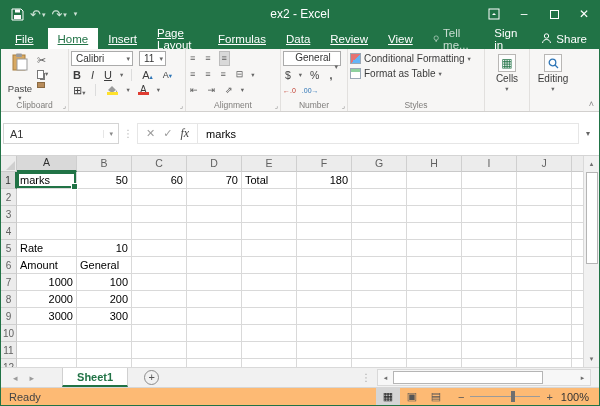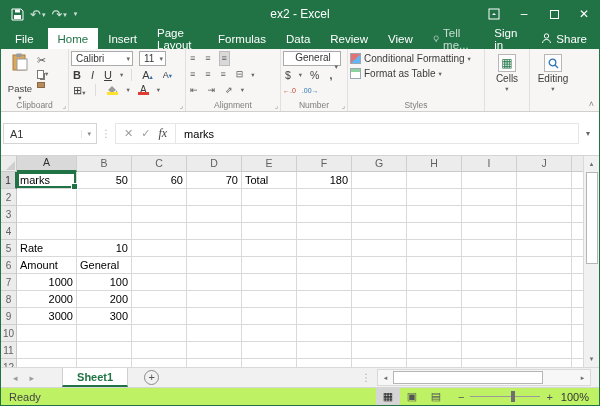--- a/index.html
+++ b/index.html
@@ -15,21 +15,21 @@
   .qat .caret { font-size:7px; color:#cfe3d7; margin-left:1px; }
   .title-text { position:absolute; left:0; right:0; text-align:center; font-size:12px; color:#fff; }
   .win-controls { margin-left:auto; display:flex; height:100%; z-index:2; }
   .win-controls .wbtn { width:30px; height:100%; display:flex; align-items:center; justify-content:center;
                         color:#fff; font-size:12px; }
   .maxbox { width:9px; height:9px; border:1px solid #fff; display:inline-block; }
 
   
   .tabrow { height:21px; background:#217346; display:flex; align-items:stretch; flex:0 0 21px;
             color:#fff; font-size:11.5px; }
-  .rtab { padding:0 10px; display:flex; align-items:center; }
+  .rtab { padding:0 10px; display:flex; align-items:center;text-decoration:underline; }
   .rtab.file { padding:0 14px; }
   .rtab.active { background:#fff; color:#217346; }
   .tellme { display:flex; align-items:center; gap:4px; color:rgba(255,255,255,.75); padding:0 10px; }
   .tabrow-right { margin-left:auto; display:flex; align-items:center; }
   .signin { padding:0 12px; }
   .share { display:flex; align-items:center; gap:4px; padding:0 12px; }
 
   
   .ribbon { height:63px; flex:0 0 63px; background:#f7f6f5; border-bottom:1px solid #d2d0ce;
             display:flex; position:relative; font-size:10px; color:#444; }
@@ -70,21 +70,21 @@
   .sic.cs { background:linear-gradient(90deg,#ffd54f 50%,#90caf9 50%); }
   .bigbtn { display:flex; flex-direction:column; align-items:center; padding-top:3px; gap:1px;
             font-size:10px; color:#3b3b3b; }
   .bigbtn .icbox { width:18px; height:18px; border:1px solid #b9b7b5; background:#fdfdfd;
                    display:flex; align-items:center; justify-content:center; font-size:12px; color:#217346; }
   .collapse { position:absolute; right:5px; bottom:2px; font-size:9px; color:#8a8a8a; }
 
   
   .formula-region { height:44px; flex:0 0 44px; background:#fff; border-bottom:1px solid #d4d4d4;
                     display:flex; align-items:center; padding:0 2px; }
-  .namebox { width:94px; height:21px; background:#fff; border:1px solid #d4d4d4; display:flex;
+  .namebox { width:116px; height:21px; background:#fff; border:1px solid #d4d4d4; display:flex;
              align-items:center; font-size:11px; color:#333; padding-left:6px; }
   .namebox .caret { margin-left:auto; font-size:7px; color:#888; padding:0 5px; border-left:1px solid #e6e6e6; }
   .fdots { color:#b5b5b5; font-size:10px; padding:0 4px; }
   .fbtns { display:flex; align-items:center; gap:8px; border:1px solid #e6e6e6; height:21px;
            padding:0 8px; background:#fff; }
   .fbtns span { color:#9b9b9b; font-size:11px; }
   .fbtns .fx { font-style:italic; font-family:"Liberation Serif", serif; color:#444; font-size:12px; }
   .finput { flex:1; height:21px; border:1px solid #e6e6e6; border-left:none; display:flex;
             align-items:center; padding-left:8px; font-size:11px; color:#000; }
   .fexpand { width:18px; text-align:center; color:#666; font-size:8px; }
@@ -130,21 +130,21 @@
               display:flex; align-items:center; justify-content:center; font-size:11px; align-self:center;
               margin-left:16px; line-height:1; }
   .sheet-dots { margin-left:auto; display:flex; align-items:center; color:#aaa; font-size:10px; padding-right:4px; }
   .hscroll { width:214px; display:flex; align-items:center; background:#f7f7f7; border:1px solid #d9d9d9;
              margin:1px 8px 1px 2px; }
   .hscroll .sbtn { width:15px; text-align:center; font-size:7px; color:#6f6f6f; }
   .hthumb { width:150px; height:13px; background:#fff; border:1px solid #b5b5b5; }
   .hspace { flex:1; }
 
   
-  .statusbar { height:18px; flex:0 0 18px; background:#bef264; border-top:1px solid #d6d6d6;
+  .statusbar { height:18px; flex:0 0 18px; background:#fdba74; border-top:1px solid #d6d6d6;
                display:flex; align-items:center; font-size:11px; color:#444; }
   .status-left { padding-left:8px; }
   .status-right { margin-left:auto; display:flex; align-items:center; }
   .viewbtn { width:24px; height:17px; display:flex; align-items:center; justify-content:center;
              font-size:11px; color:#555; }
   .viewbtn.active { background:#d5d5d5; color:#222; }
   .zoomctl { display:flex; align-items:center; gap:6px; margin:0 8px 0 10px; color:#555; }
   .ztrack { width:70px; height:1px; background:#9a9a9a; position:relative; }
   .zthumb { position:absolute; left:58%; top:-5px; width:4px; height:11px; background:#6f6f6f; }
   .zoomval { padding-right:10px; color:#333; }

